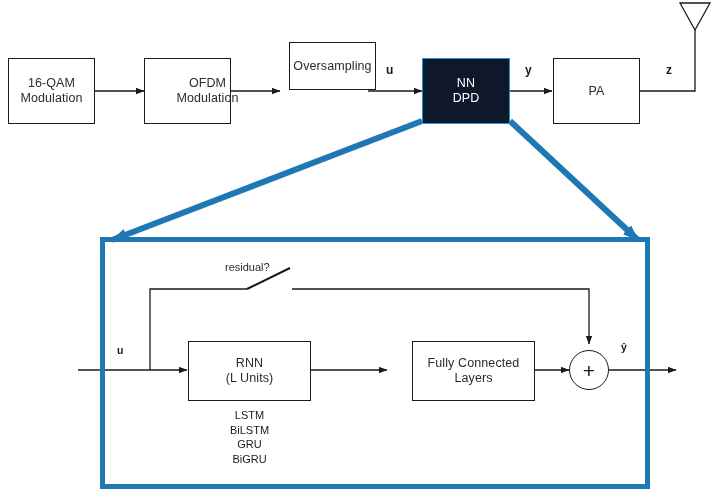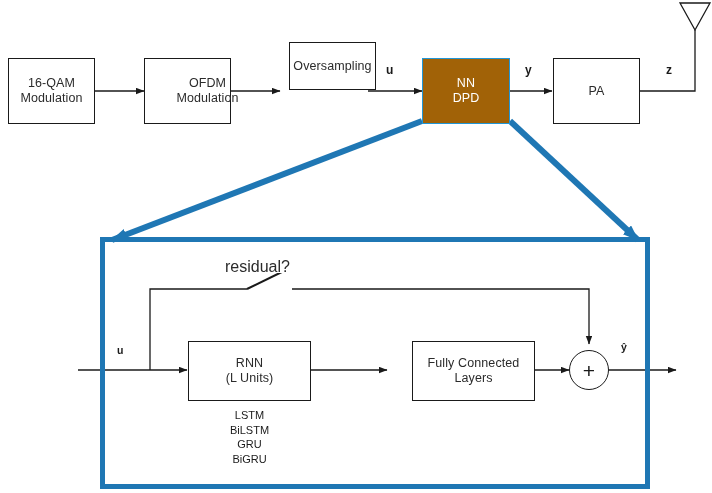--- a/index.html
+++ b/index.html
@@ -32,21 +32,21 @@
     display: flex;
     align-items: center;
     justify-content: center;
     text-align: center;
     color: #2b2b2b;
     font-size: 12.5px;
     line-height: 15px;
     letter-spacing: 0.1px;
   }
   .node-box.accent {
-    background: #a16207;
+    background: #0f172a;
     border: 1.3px solid #2196d6;
     color: #ffffff;
   }
   .node-box .inner {
     padding: 0 3px;
   }
   .sum-node {
     position: absolute;
     box-sizing: border-box;
     border: 1.6px solid #1a1a1a;
@@ -69,21 +69,21 @@
     padding: 0 1px;
     line-height: 13px;
     white-space: nowrap;
   }
   .signal-label.small {
     font-size: 10.5px;
     line-height: 12px;
   }
   .edge-label {
     position: absolute;
-    font-size: 16px;
+    font-size: 11px;
     color: #2b2b2b;
     background: #ffffff;
     padding: 0 1px;
     line-height: 12px;
     white-space: nowrap;
   }
   .caption {
     position: absolute;
     text-align: center;
     font-size: 11px;

